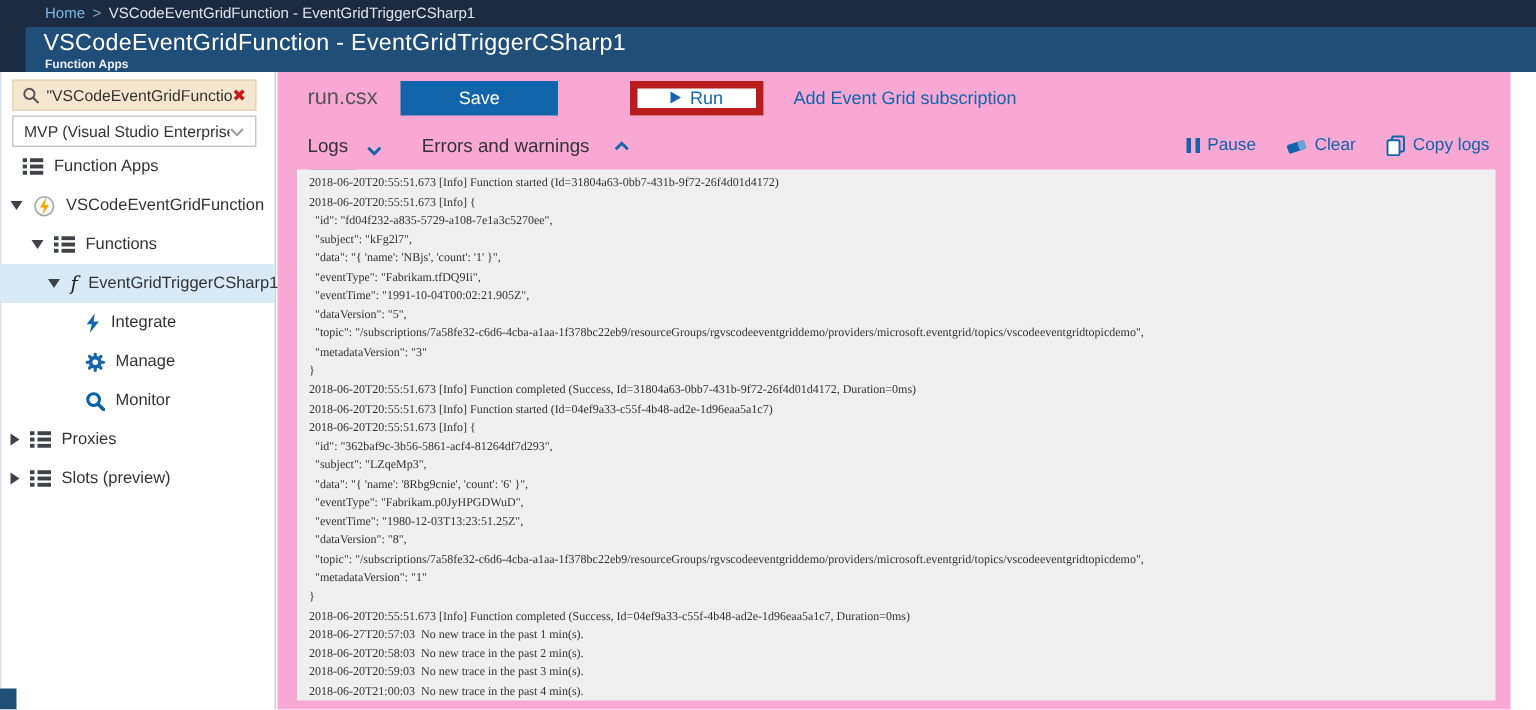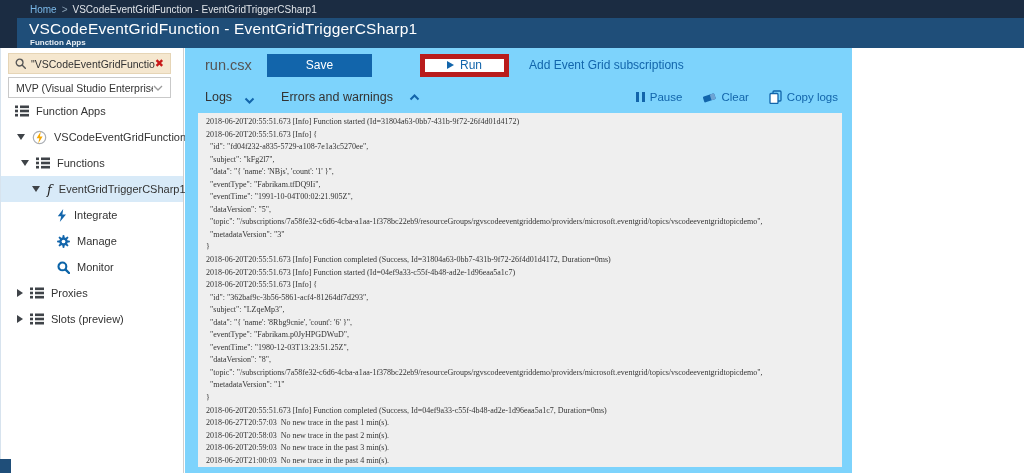--- a/index.html
+++ b/index.html
@@ -1,18 +1,18 @@
 <!DOCTYPE html>
 <html style="--accent: #1265ab; --topbar: #1b2c42; --header: #1f4e79; --logbg: #efefef; --searchbg: #f5e7cf; --searchborder: #e6d5b6; --selected: #d8eaf8; --error: #c81919; --bolt: #f7a800;"><head>
 <meta charset="utf-8">
 <style>
   * { margin:0; padding:0; box-sizing:border-box; }
   html,body { width:1024px; height:473px; overflow:hidden; background:#fff;
     font-family:"Liberation Sans", sans-serif; }
-  .app { position:relative; width:852px; height:473px;border-radius:31px; }
+  .app { position:relative; width:1007px; height:473px;border-radius:31px; }
 
   
   .topbar { position:absolute; left:0; top:0; width:1024px; height:18px;
     background:var(--topbar,#1b2c42); display:flex; align-items:center; padding-left:30px;
     font-size:10px; color:#dfe3e8; }
   .topbar .home { color:#7ab8e8; cursor:pointer; }
   .topbar .sep { color:#8aa0b4; margin:0 5px; }
   .titlebar { position:absolute; left:0; top:18px; width:1024px; height:30px;
     background:var(--header,#1f4e79); }
   .left-strip { position:absolute; left:0; top:0; width:17px; height:30px;
@@ -35,34 +35,34 @@
   .sub-select { position:absolute; left:7px; top:29px; width:163px; height:21px;
     background:#fff; border:1px solid #c9c9c9; display:flex; align-items:center;
     padding:0 7px; cursor:pointer; }
   .sub-select .sel { flex:1; font-size:10.5px; color:#333; white-space:nowrap; overflow:hidden; }
 
   .tree { position:absolute; left:0; top:50px; right:0; }
   .trow { height:26px; display:flex; align-items:center; font-size:11px; color:#333;
     cursor:pointer; white-space:nowrap; }
   .trow .lbl { margin-left:7px; }
   .trow.selected { background:var(--selected,#d8eaf8); }
-  .ind0 { padding-left:14px; } .ind1 { padding-left:16px; } .ind2 { padding-left:20px; }
+  .ind0 { padding-left:14px; } .ind1 { padding-left:6px; } .ind2 { padding-left:20px; }
   .ind3 { padding-left:31px; } .ind3c { padding-left:56px; }
   .tri { width:0; height:0; display:inline-block; margin-right:7px; }
   .tri.down { border-left:4.5px solid transparent; border-right:4.5px solid transparent;
     border-top:6px solid #3f4348; }
   .tri.right { border-top:4.5px solid transparent; border-bottom:4.5px solid transparent;
     border-left:6px solid #3f4348; }
   .ficon { font-family:"DejaVu Serif", serif; font-style:italic; font-size:13px;
     color:#222; line-height:1; }
   .corner-square { position:absolute; left:-1px; bottom:0; width:11px; height:14px;
     background:var(--header,#1f4e79); }
 
   
-  .main { position:absolute; left:185px; top:48px; right:0; bottom:0; background:#7dd3fc; }
+  .main { position:absolute; left:185px; top:48px; right:0; bottom:0; background:#f9a8d4; }
   .toolbar-row { position:absolute; left:20px; top:5px; height:24px; display:flex;
     align-items:center; }
   .filename { font-size:14.5px; color:#555; width:62px; }
   .btn-save { width:105px; height:23px; background:var(--accent,#1265ab); color:#fff;
     border:none; font-size:12px; font-family:inherit; cursor:pointer; margin-left:0px; }
   .btn-run { width:89px; height:23px; background:#fff; border:5px solid #b91c1c;
     color:var(--accent,#1265ab); font-size:12px; font-family:inherit; cursor:pointer;
     margin-left:48px; display:flex; align-items:center; justify-content:center; gap:6px; }
   .play { width:0; height:0; border-left:7px solid var(--accent,#1265ab);
     border-top:4.5px solid transparent; border-bottom:4.5px solid transparent; }
@@ -250,21 +250,21 @@
 
   <div class="main">
 
     <div class="toolbar-row">
       <span class="filename">run.csx</span>
       <button class="btn-save">Save</button>
       <button class="btn-run">
         <span class="play"></span>
         <span>Run</span>
       </button>
-      <a class="add-link">Add Event Grid subscriptions</a>
+      <a class="add-link">Add Event Grid subscription</a>
     </div>
 
     <div class="tabs-row">
       <div class="logs-tab">
         <span>Logs</span>
         <span>
           <svg width="11" height="7" viewBox="0 0 11 7">
               <polyline points="1.5,1.5 5.5,5.5 9.5,1.5" fill="none" stroke="#1265ab" stroke-width="2"></polyline>
             </svg>
         </span>

